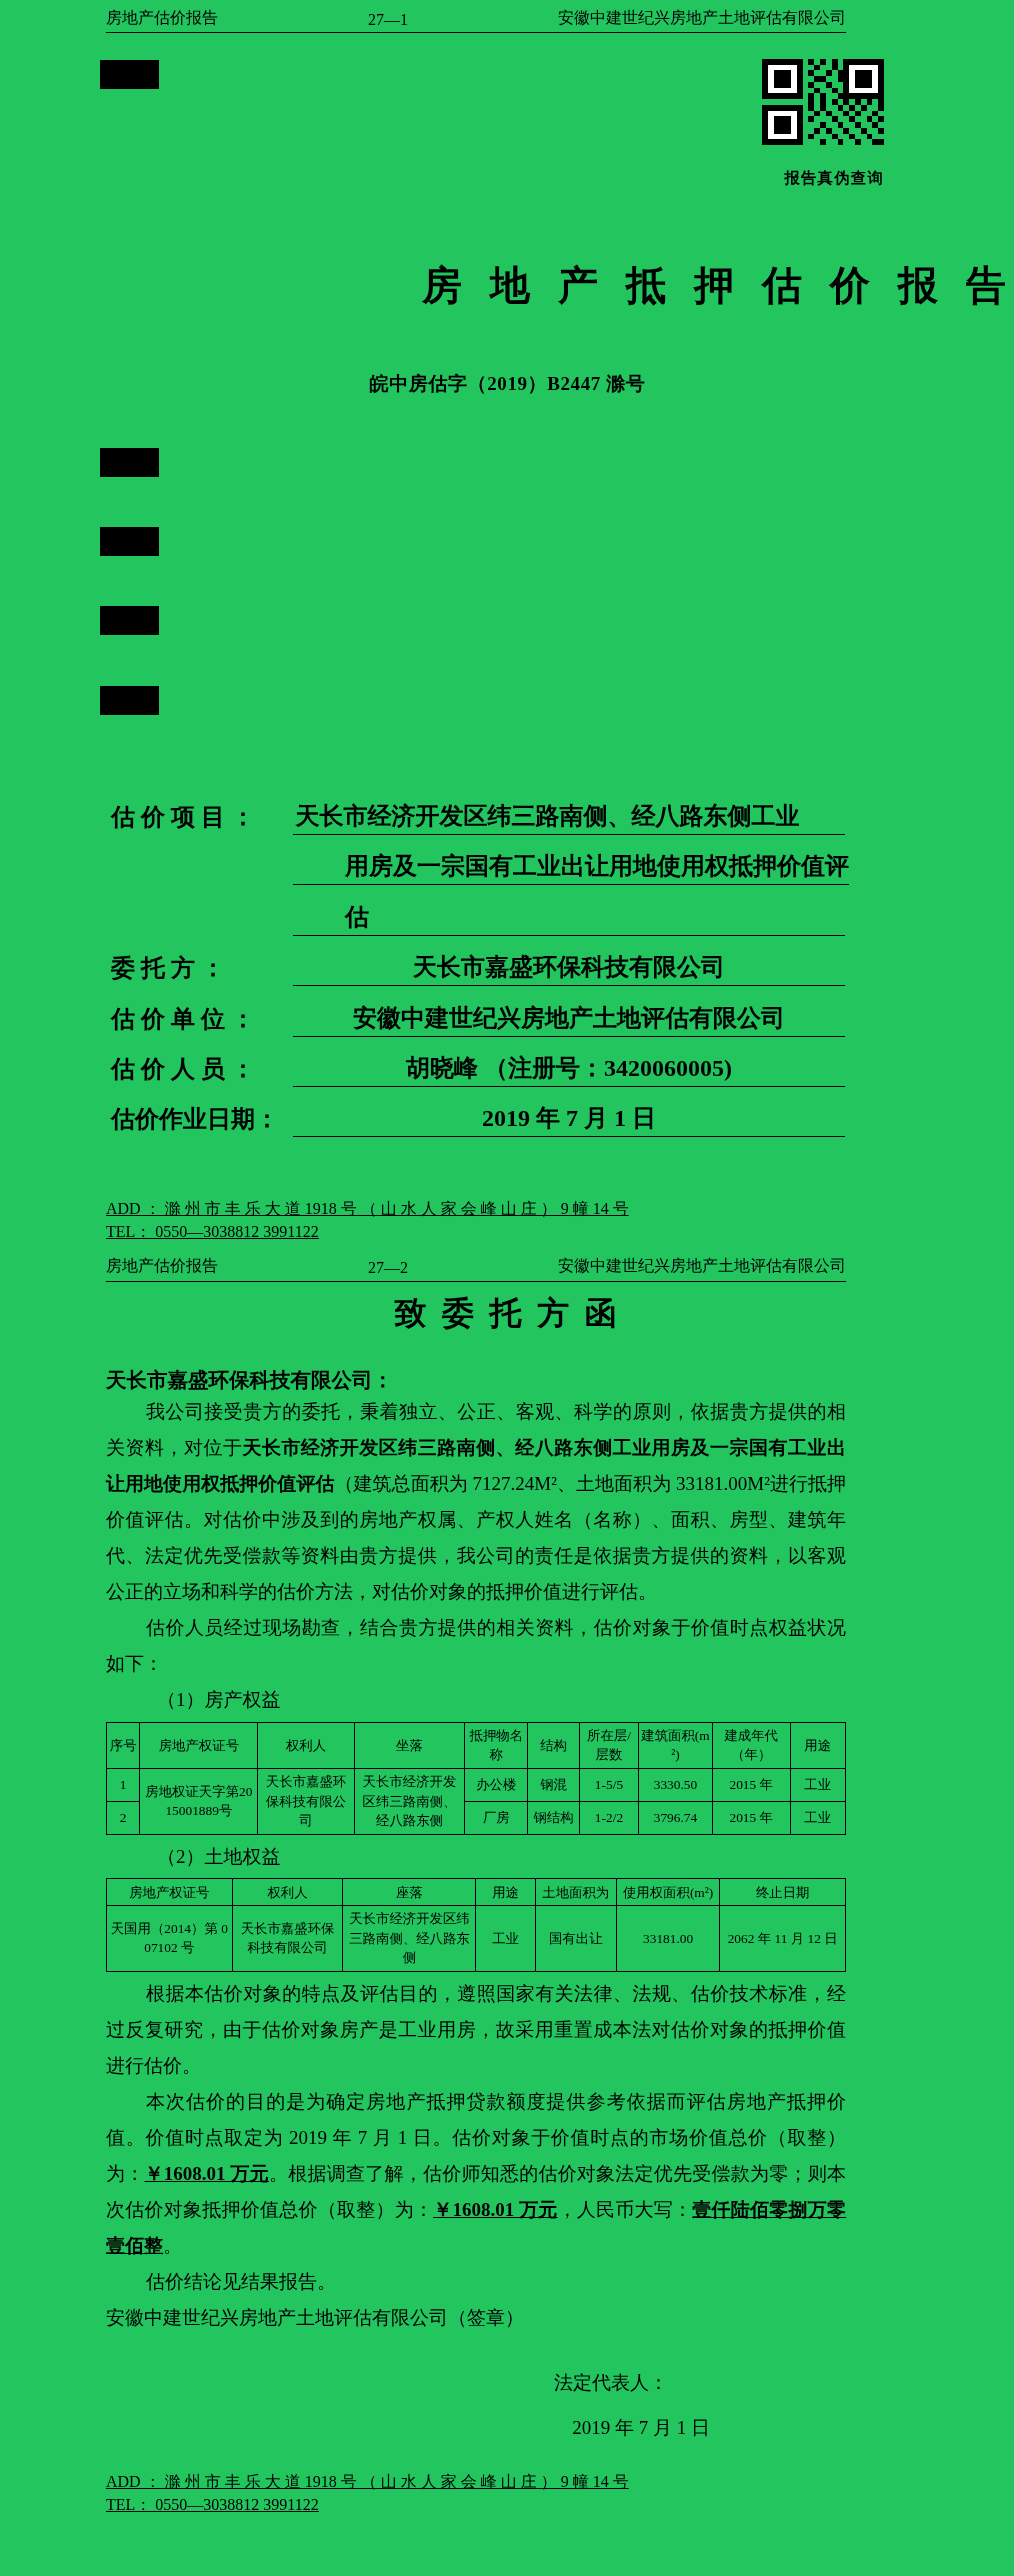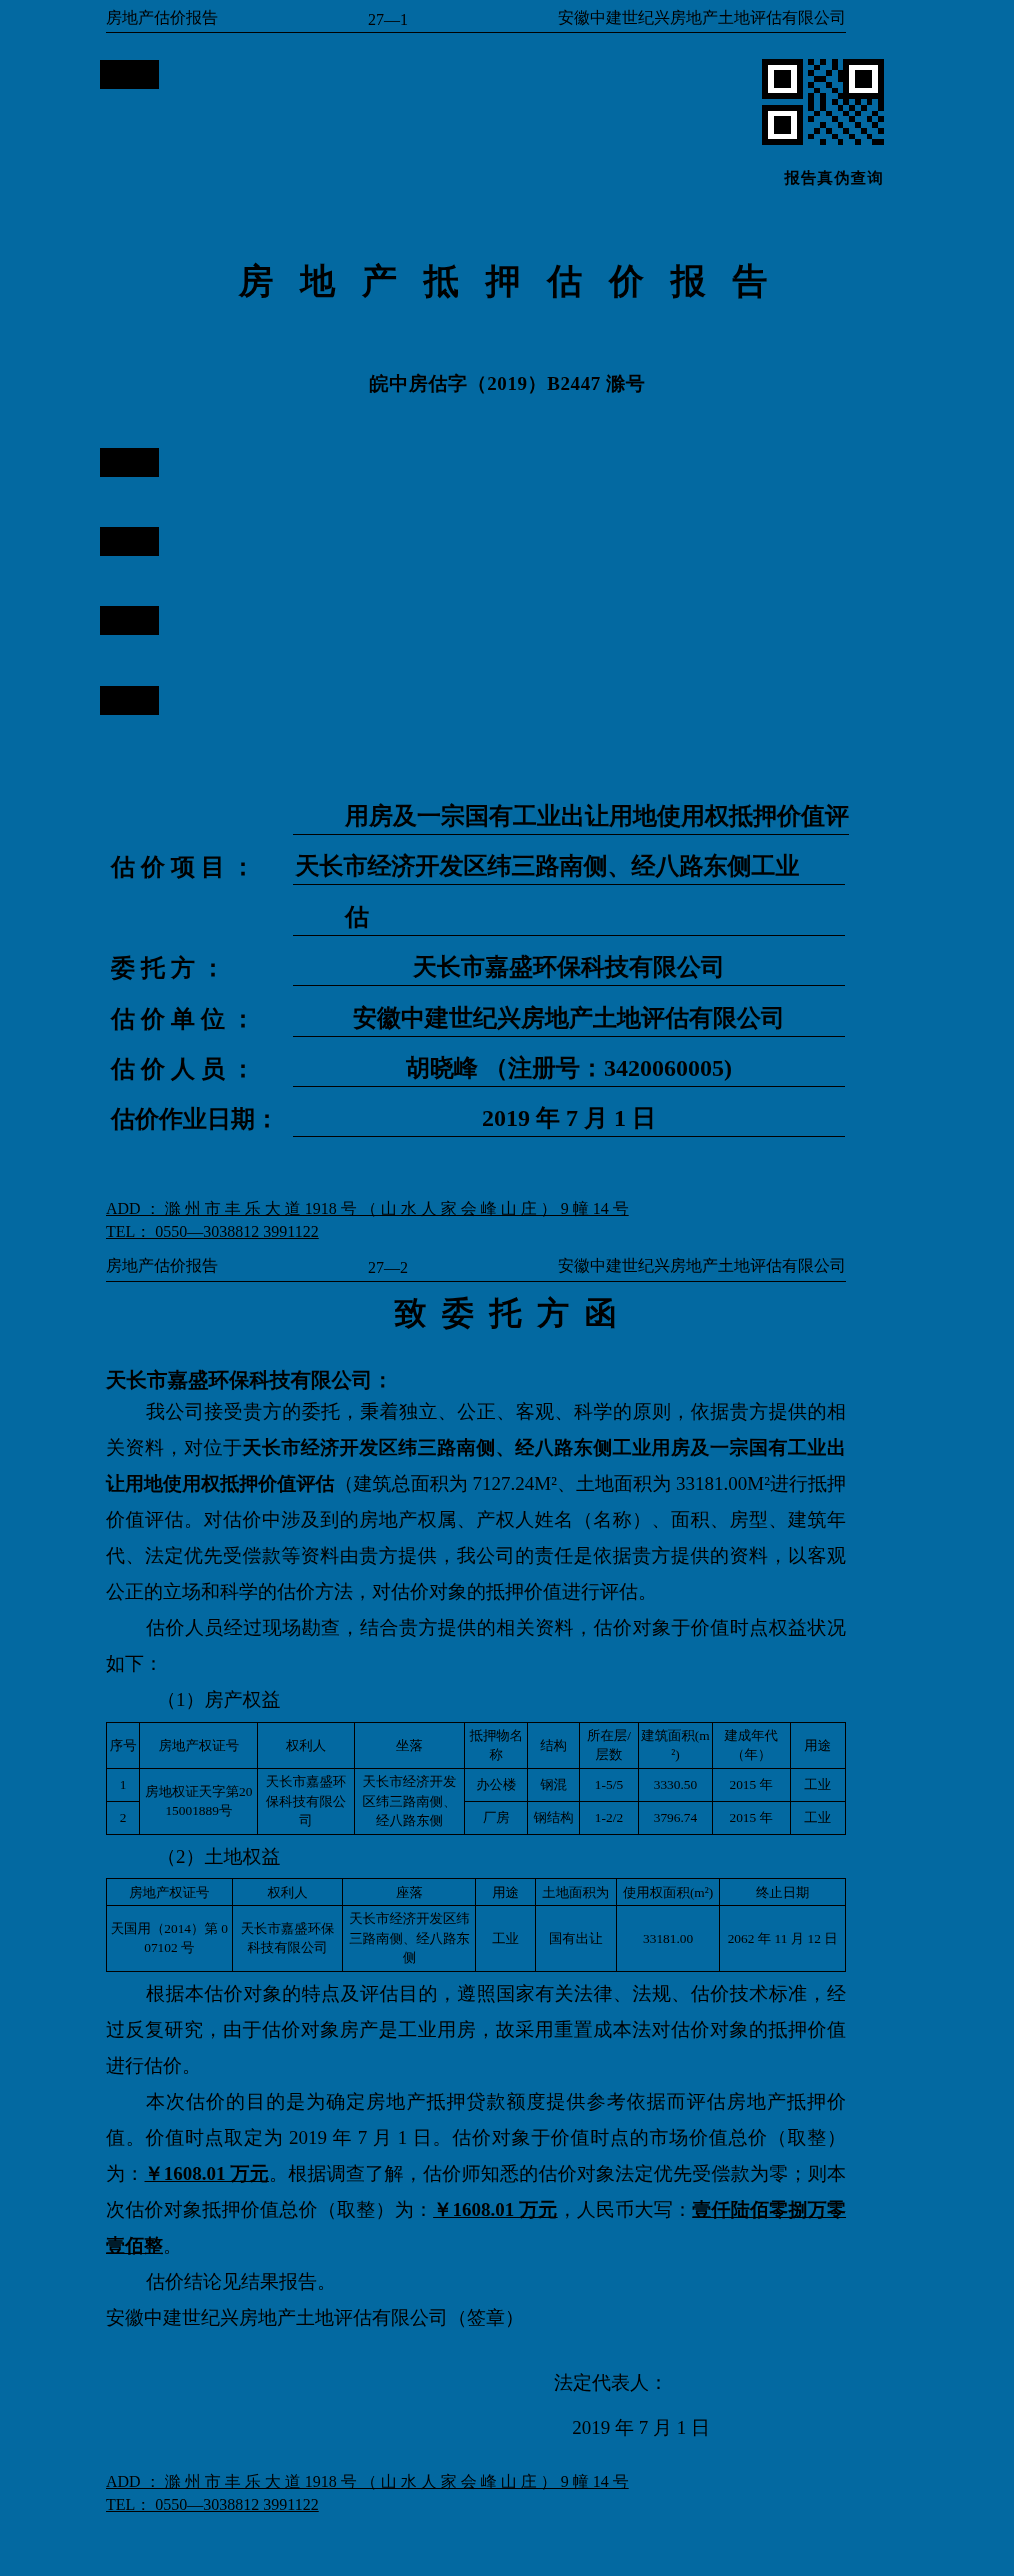--- a/index.html
+++ b/index.html
@@ -1,37 +1,37 @@
 <!DOCTYPE html>
 <html style="font-size:10.2px"><head>
 <meta charset="utf-8">
 <style>
   *{box-sizing:border-box;margin:0;padding:0}
   html,body{background:#ffffff}
   .doc{position:relative;width:1015px;height:2576px;background:#fff;color:#000;
        font-family:"Liberation Serif","DejaVu Serif",serif;overflow:hidden}
-  .page{position:absolute;left:0;width:1015px;overflow:hidden;background:#0369a1}
+  .page{position:absolute;left:0;width:1015px;overflow:hidden;background:#22c55e}
   #page1{top:0;height:1252px}
   #page2{top:1252px;height:1324px}
 
   .hdr{position:absolute;left:106px;width:740px;height:27px;display:flex;
        justify-content:space-between;align-items:flex-end;font-size:16px;
        border-bottom:1.3px solid #000;padding-bottom:3.2px}
   #page1 .hdr{top:6.4px}
   #page2 .hdr{top:2.6px}
   .hdr span{white-space:nowrap}
 
   .scan-bar{position:absolute;left:100px;width:59px;height:29px;background:#000}
 
   .qr-box{position:absolute;left:762px;top:59px;width:122px}
   .qr-box svg{display:block;width:122px;height:86px}
   .qr-caption{margin-top:23px;text-align:right;font-size:15.3px;font-weight:bold;letter-spacing:1.3px;white-space:nowrap}
 
-  .title1{position:absolute;top:258px;left:0;width:100%;text-align:center;
-          font-size:35px;font-weight:bold;letter-spacing:9px;white-space:nowrap}
+  .title1{position:absolute;top:258px;left:0;width:100%;text-align:right;
+          font-size:40px;font-weight:bold;letter-spacing:9px;white-space:nowrap}
   .doc-num{position:absolute;top:371px;left:0;width:100%;text-align:center;
            font-size:19px;font-weight:bold;letter-spacing:0.6px}
 
   .fields{position:absolute;left:111px;top:798px;width:734px}
   .frow{display:flex;align-items:flex-end;height:37px;margin-bottom:13.4px}
   .flabel{flex:0 0 182px;font-size:24px;font-weight:bold;line-height:36px;white-space:nowrap}
   .fvalue{flex:1 1 auto;border-bottom:1.3px solid #000;font-size:24px;font-weight:bold;
           line-height:36px;height:37px;white-space:nowrap;padding-left:2.6px}
   .fvalue.c{text-align:center;padding-left:0}
   .fvalue.ind{padding-left:52px}
@@ -152,26 +152,26 @@
           <rect x="20" y="14" width="1" height="1"></rect>
       </svg>
       <div class="qr-caption">报告真伪查询</div>
     </div>
 
     <h1 class="title1">房 地 产 抵 押 估 价 报 告</h1>
     <div class="doc-num">皖中房估字（2019）B2447 滁号</div>
 
     <div class="fields">
       <div class="frow">
+        <span class="flabel">估 价 项 目 ：</span>
+        <span class="fvalue">天长市经济开发区纬三路南侧、经八路东侧工业</span>
+      </div>
+      <div class="frow">
         <span class="flabel"></span>
         <span class="fvalue ind">用房及一宗国有工业出让用地使用权抵押价值评</span>
-      </div>
-      <div class="frow">
-        <span class="flabel">估 价 项 目 ：</span>
-        <span class="fvalue">天长市经济开发区纬三路南侧、经八路东侧工业</span>
       </div>
       <div class="frow">
         <span class="flabel"></span>
         <span class="fvalue ind">估</span>
       </div>
       <div class="frow">
         <span class="flabel">委  托  方 ：</span>
         <span class="fvalue c">天长市嘉盛环保科技有限公司</span>
       </div>
       <div class="frow">

